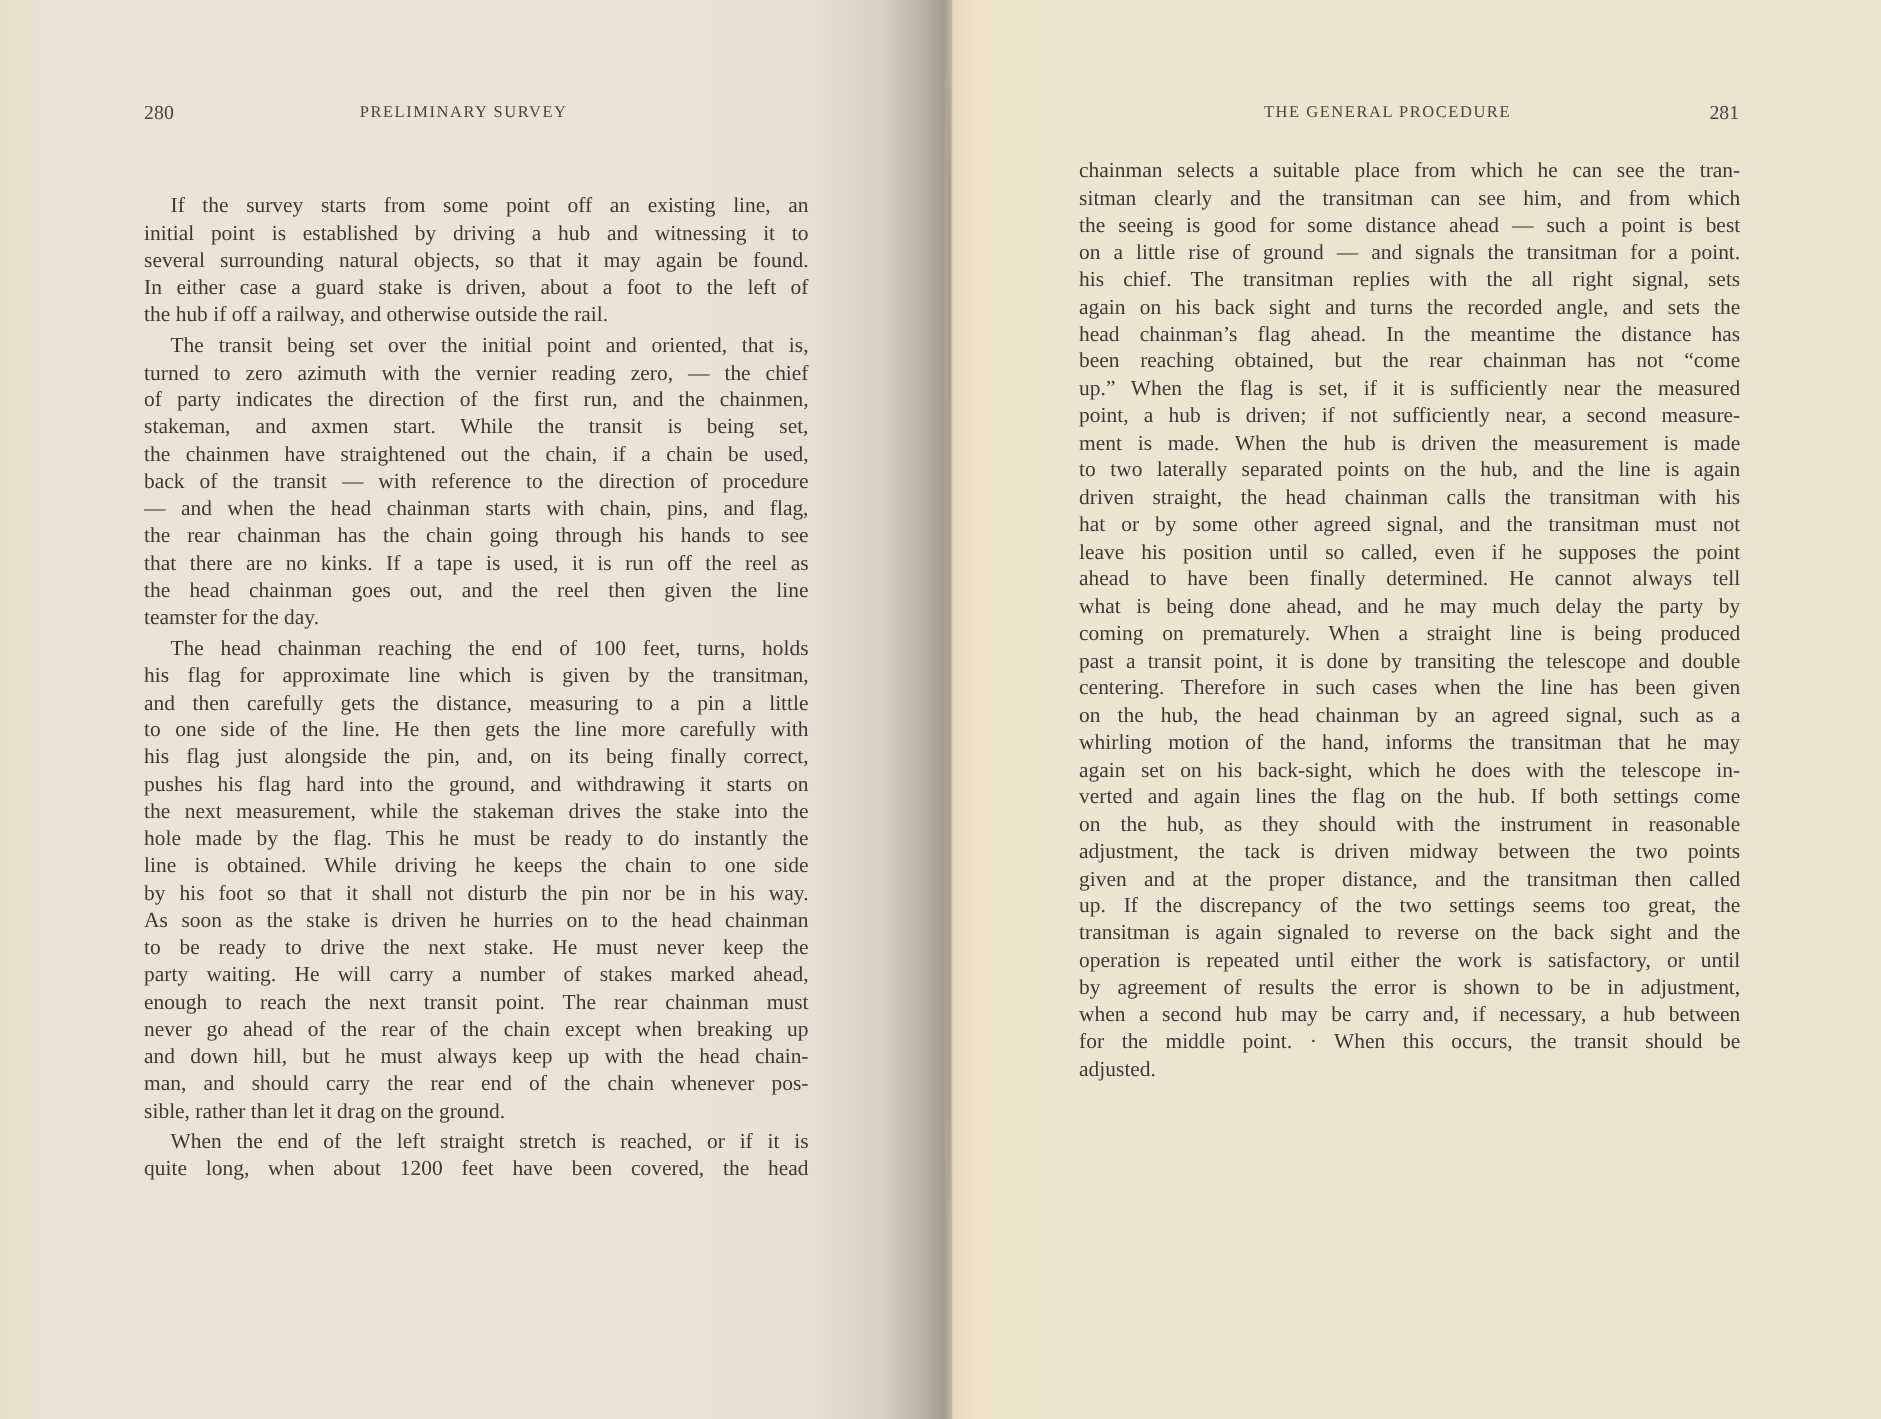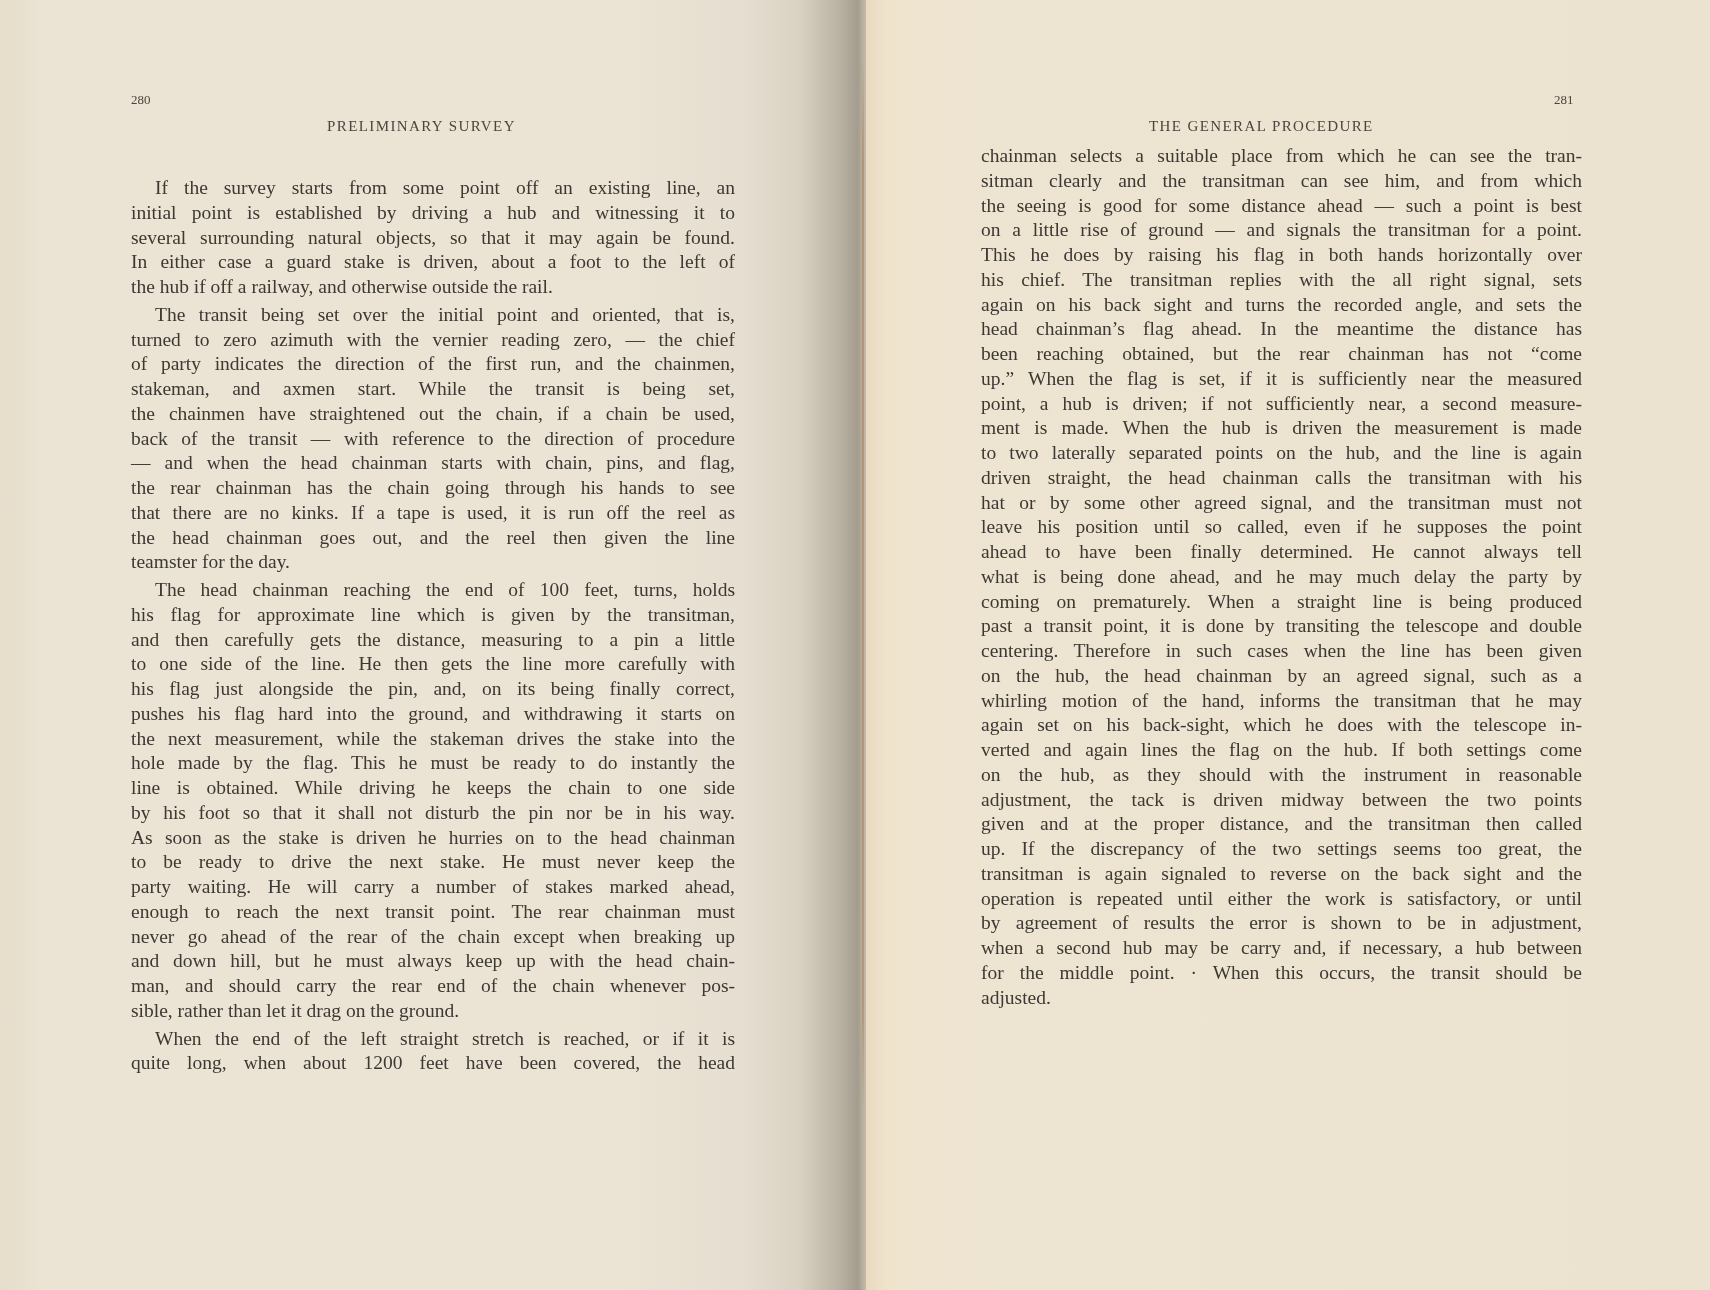--- a/index.html
+++ b/index.html
@@ -24,24 +24,24 @@
     left: 866px; width: 844px;
     background: linear-gradient(to right, #e8d9c0 0px, #efe3cc 20px, #eee4d1 90px, #ece3d1 400px, #ebe2d0 844px);
   }
   .gutter-line {
     position: absolute; left: 862px; top: 60px; width: 2px; height: 1050px;
     background: linear-gradient(to bottom, rgba(160,120,80,0.0), rgba(170,125,85,0.55) 10%, rgba(170,125,85,0.5) 90%, rgba(160,120,80,0));
   }
   .running-head {
     position: absolute; top: 94px;
     font-size: 15px; letter-spacing: 1.4px;
-    color: #4a453d; white-space: nowrap; margin-top: 24px;
+    color: #4a453d; white-space: nowrap;
   }
   .folio {
-    position: absolute; top: 92px; font-size: 13px; color: #4a453d;
+    position: absolute; top: 92px; font-size: 18px; color: #4a453d;
   }
   .body-text {
     position: absolute; top: 144px;
   }
   .line {
     height: 24.75px; line-height: 24.75px;
     font-size: 19.5px; white-space: nowrap;
     text-align: justify; text-align-last: justify;
     color: #3c3832;
   }
@@ -100,21 +100,20 @@
   <div class="gutter-line"></div>
 
   <div class="page page-right">
     <div class="running-head" style="left:283px;">THE GENERAL PROCEDURE</div>
     <div class="folio" style="left:688px;">281</div>
     <div class="body-text" style="left:115px; width:601px;" id="right-body">
         <div class="line">chainman selects a suitable place from which he can see the tran-</div>
         <div class="line">sitman clearly and the transitman can see him, and from which</div>
         <div class="line">the seeing is good for some distance ahead — such a point is best</div>
         <div class="line">on a little rise of ground — and signals the transitman for a point.</div>
-        <div class="line">This he does by raising his flag in both hands horizontally over</div>
         <div class="line">his chief.  The transitman replies with the all right signal, sets</div>
         <div class="line">again on his back sight and turns the recorded angle, and sets the</div>
         <div class="line">head chainman’s flag ahead.  In the meantime the distance has</div>
         <div class="line">been reaching obtained, but the rear chainman has not “come</div>
         <div class="line">up.”  When the flag is set, if it is sufficiently near the measured</div>
         <div class="line">point, a hub is driven; if not sufficiently near, a second measure-</div>
         <div class="line">ment is made.  When the hub is driven the measurement is made</div>
         <div class="line">to two laterally separated points on the hub, and the line is again</div>
         <div class="line">driven straight, the head chainman calls the transitman with his</div>
         <div class="line">hat or by some other agreed signal, and the transitman must not</div>

